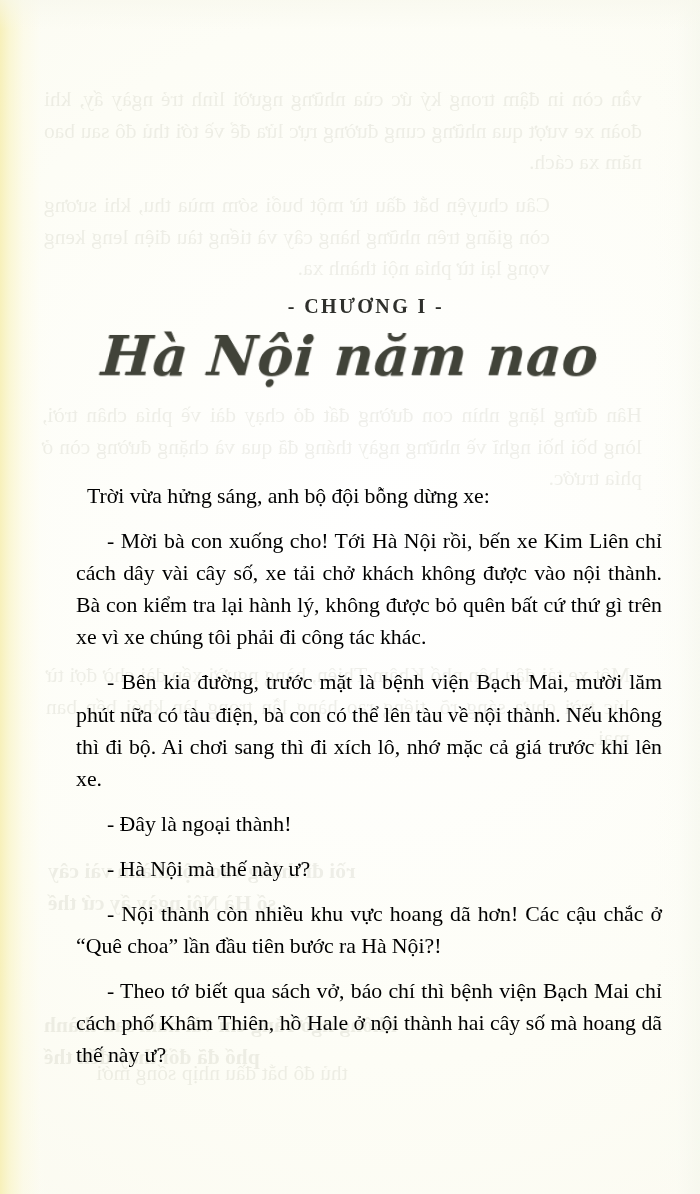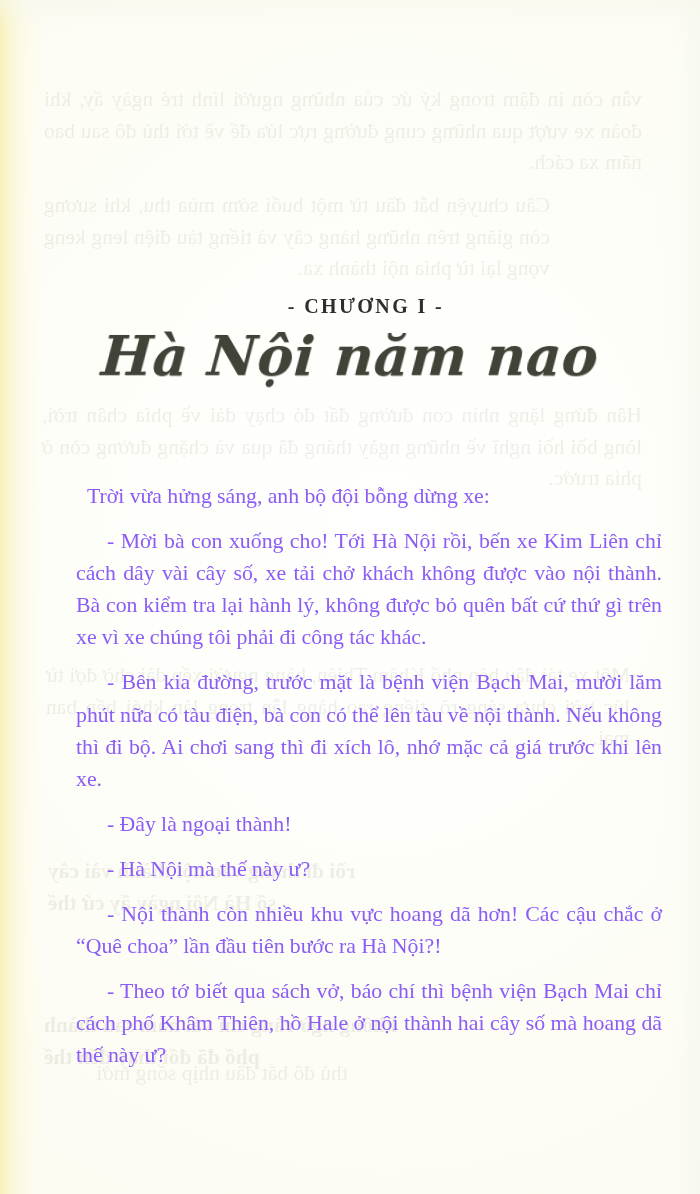--- a/index.html
+++ b/index.html
@@ -125,21 +125,21 @@
     text-shadow: 0.4px 0.4px 0 rgba(65,67,57,0.35);
   }
 
   
   .body-copy {
     position: absolute;
     left: 56px;
     top: 480px;
     width: 606px;
     z-index: 6;
-    color: #8b5cf6;
+    color: #000000;
     font-size: 21.8px;
     line-height: 32.1px;
     text-align: justify;
     text-justify: inter-word;
   }
 
   .body-copy p {
     margin: 0;
     text-indent: 31px;
     word-spacing: -0.2px;

